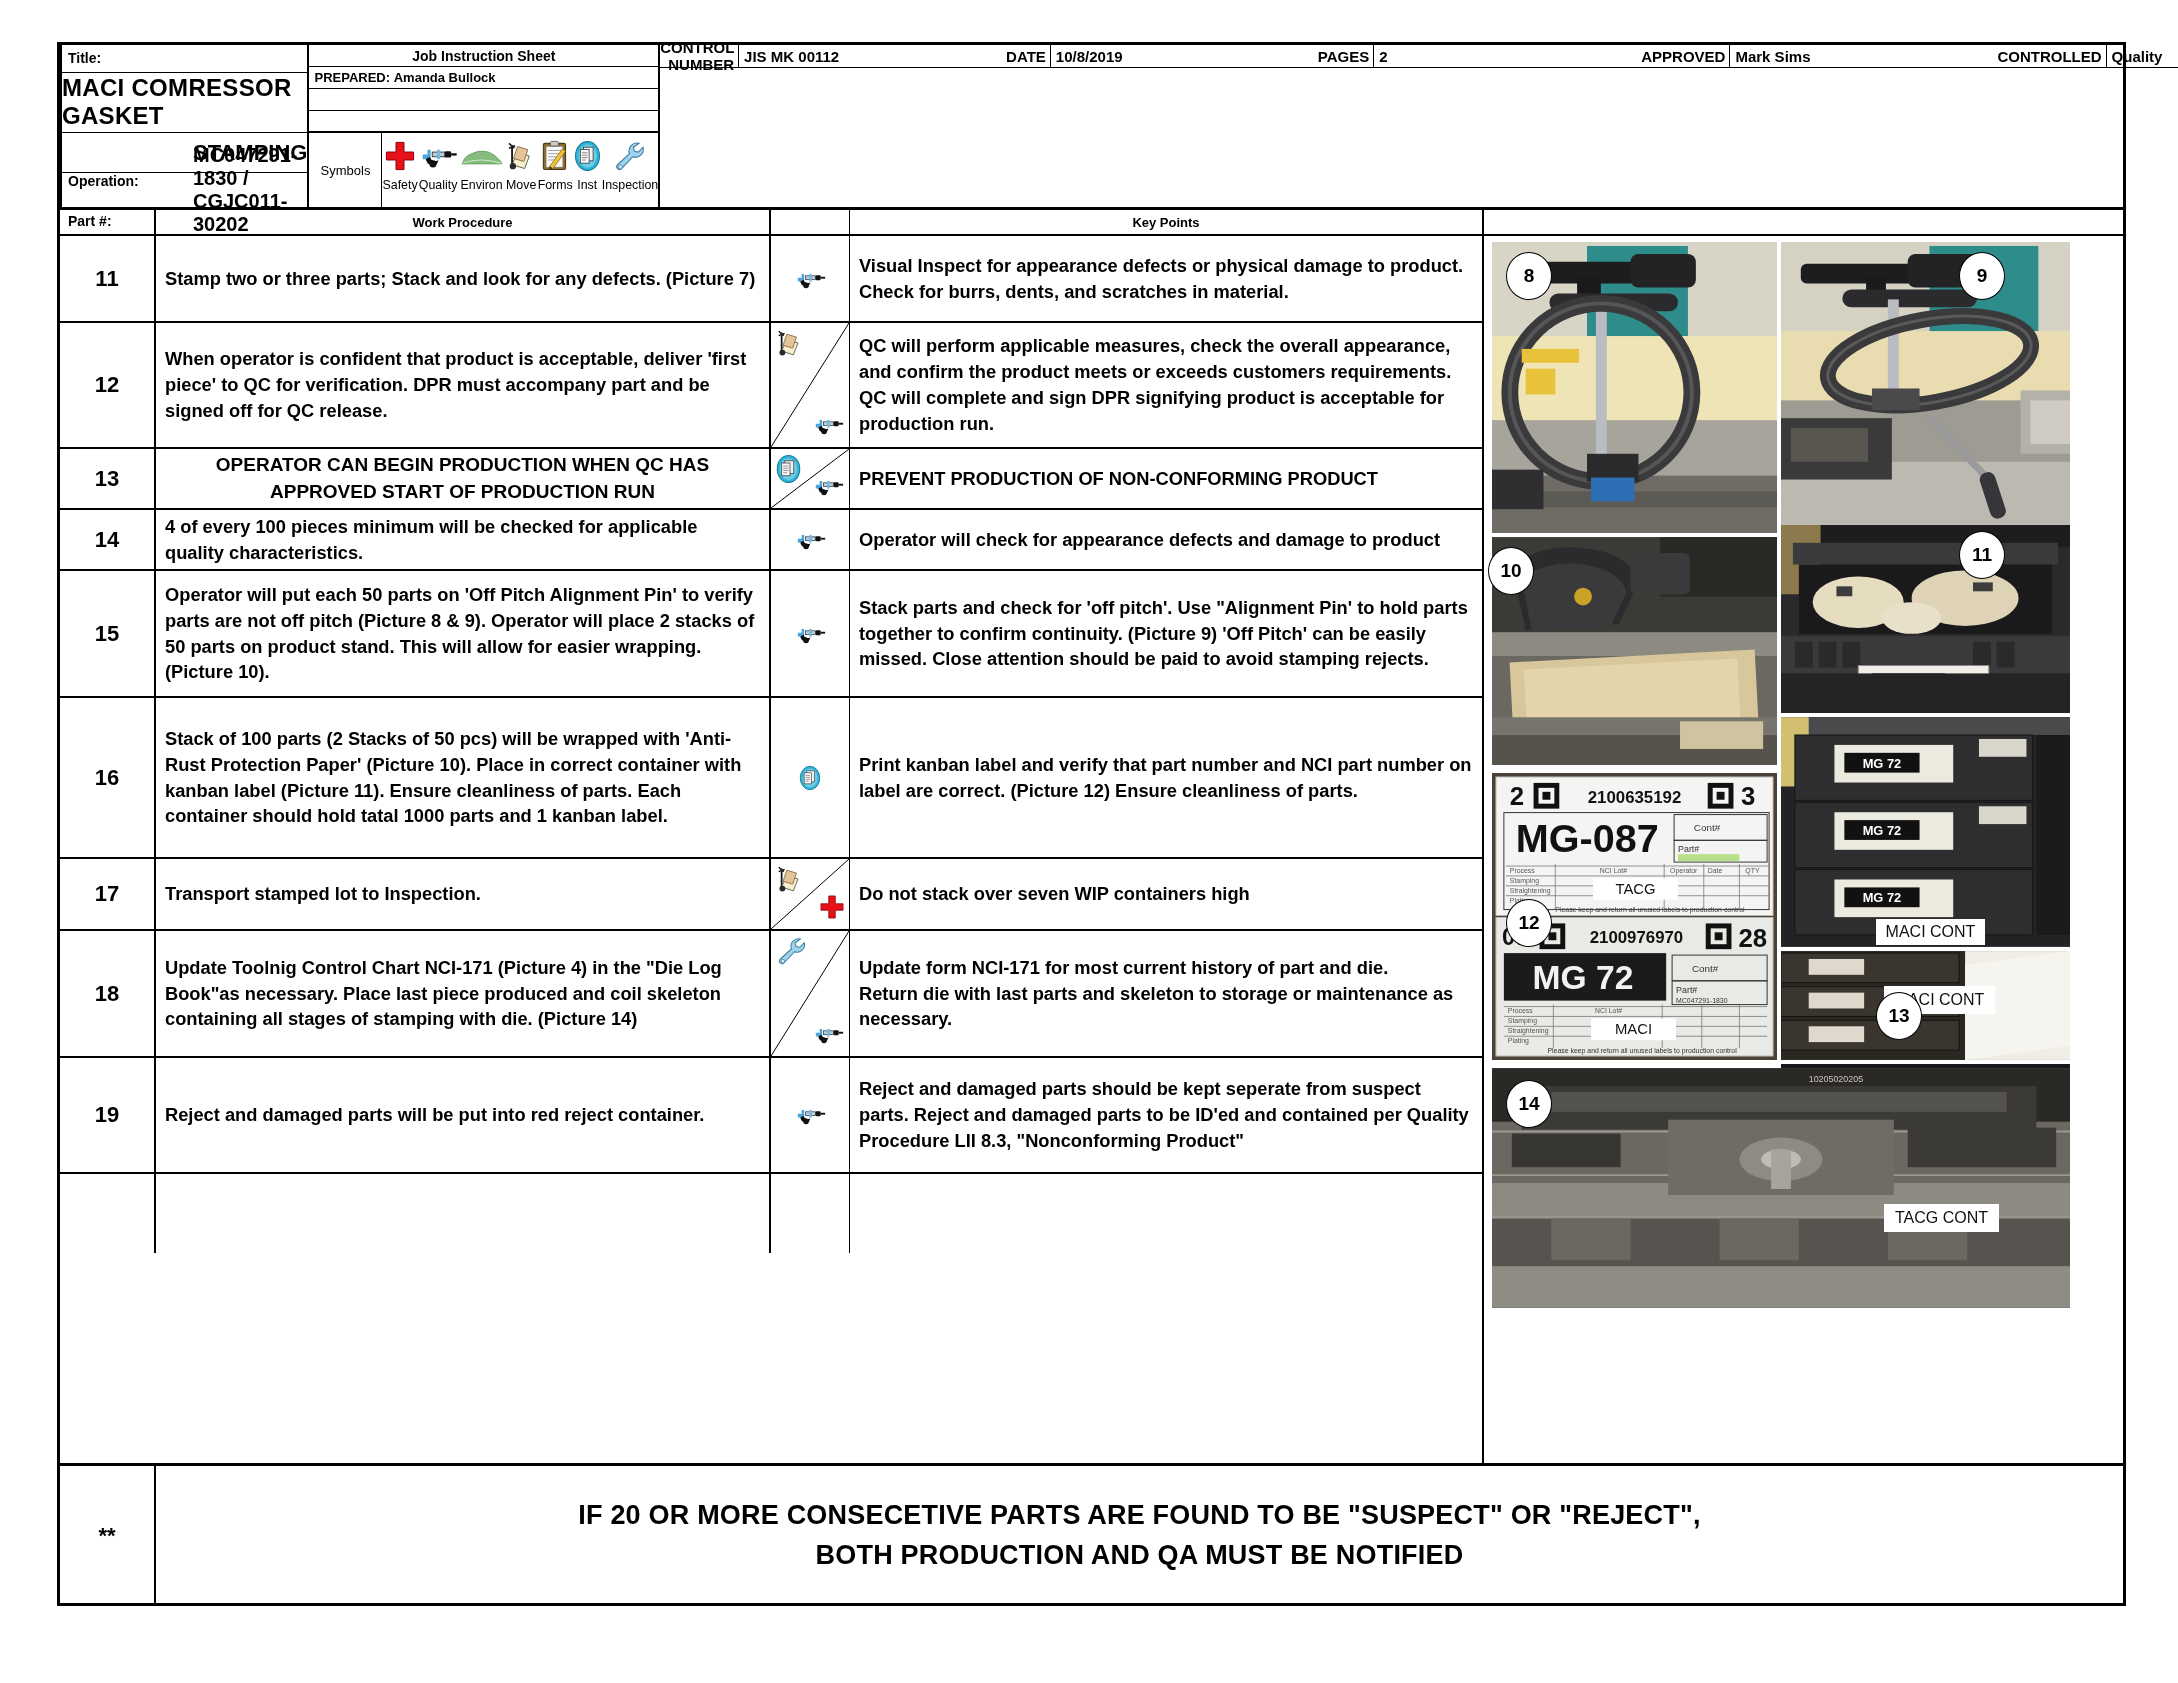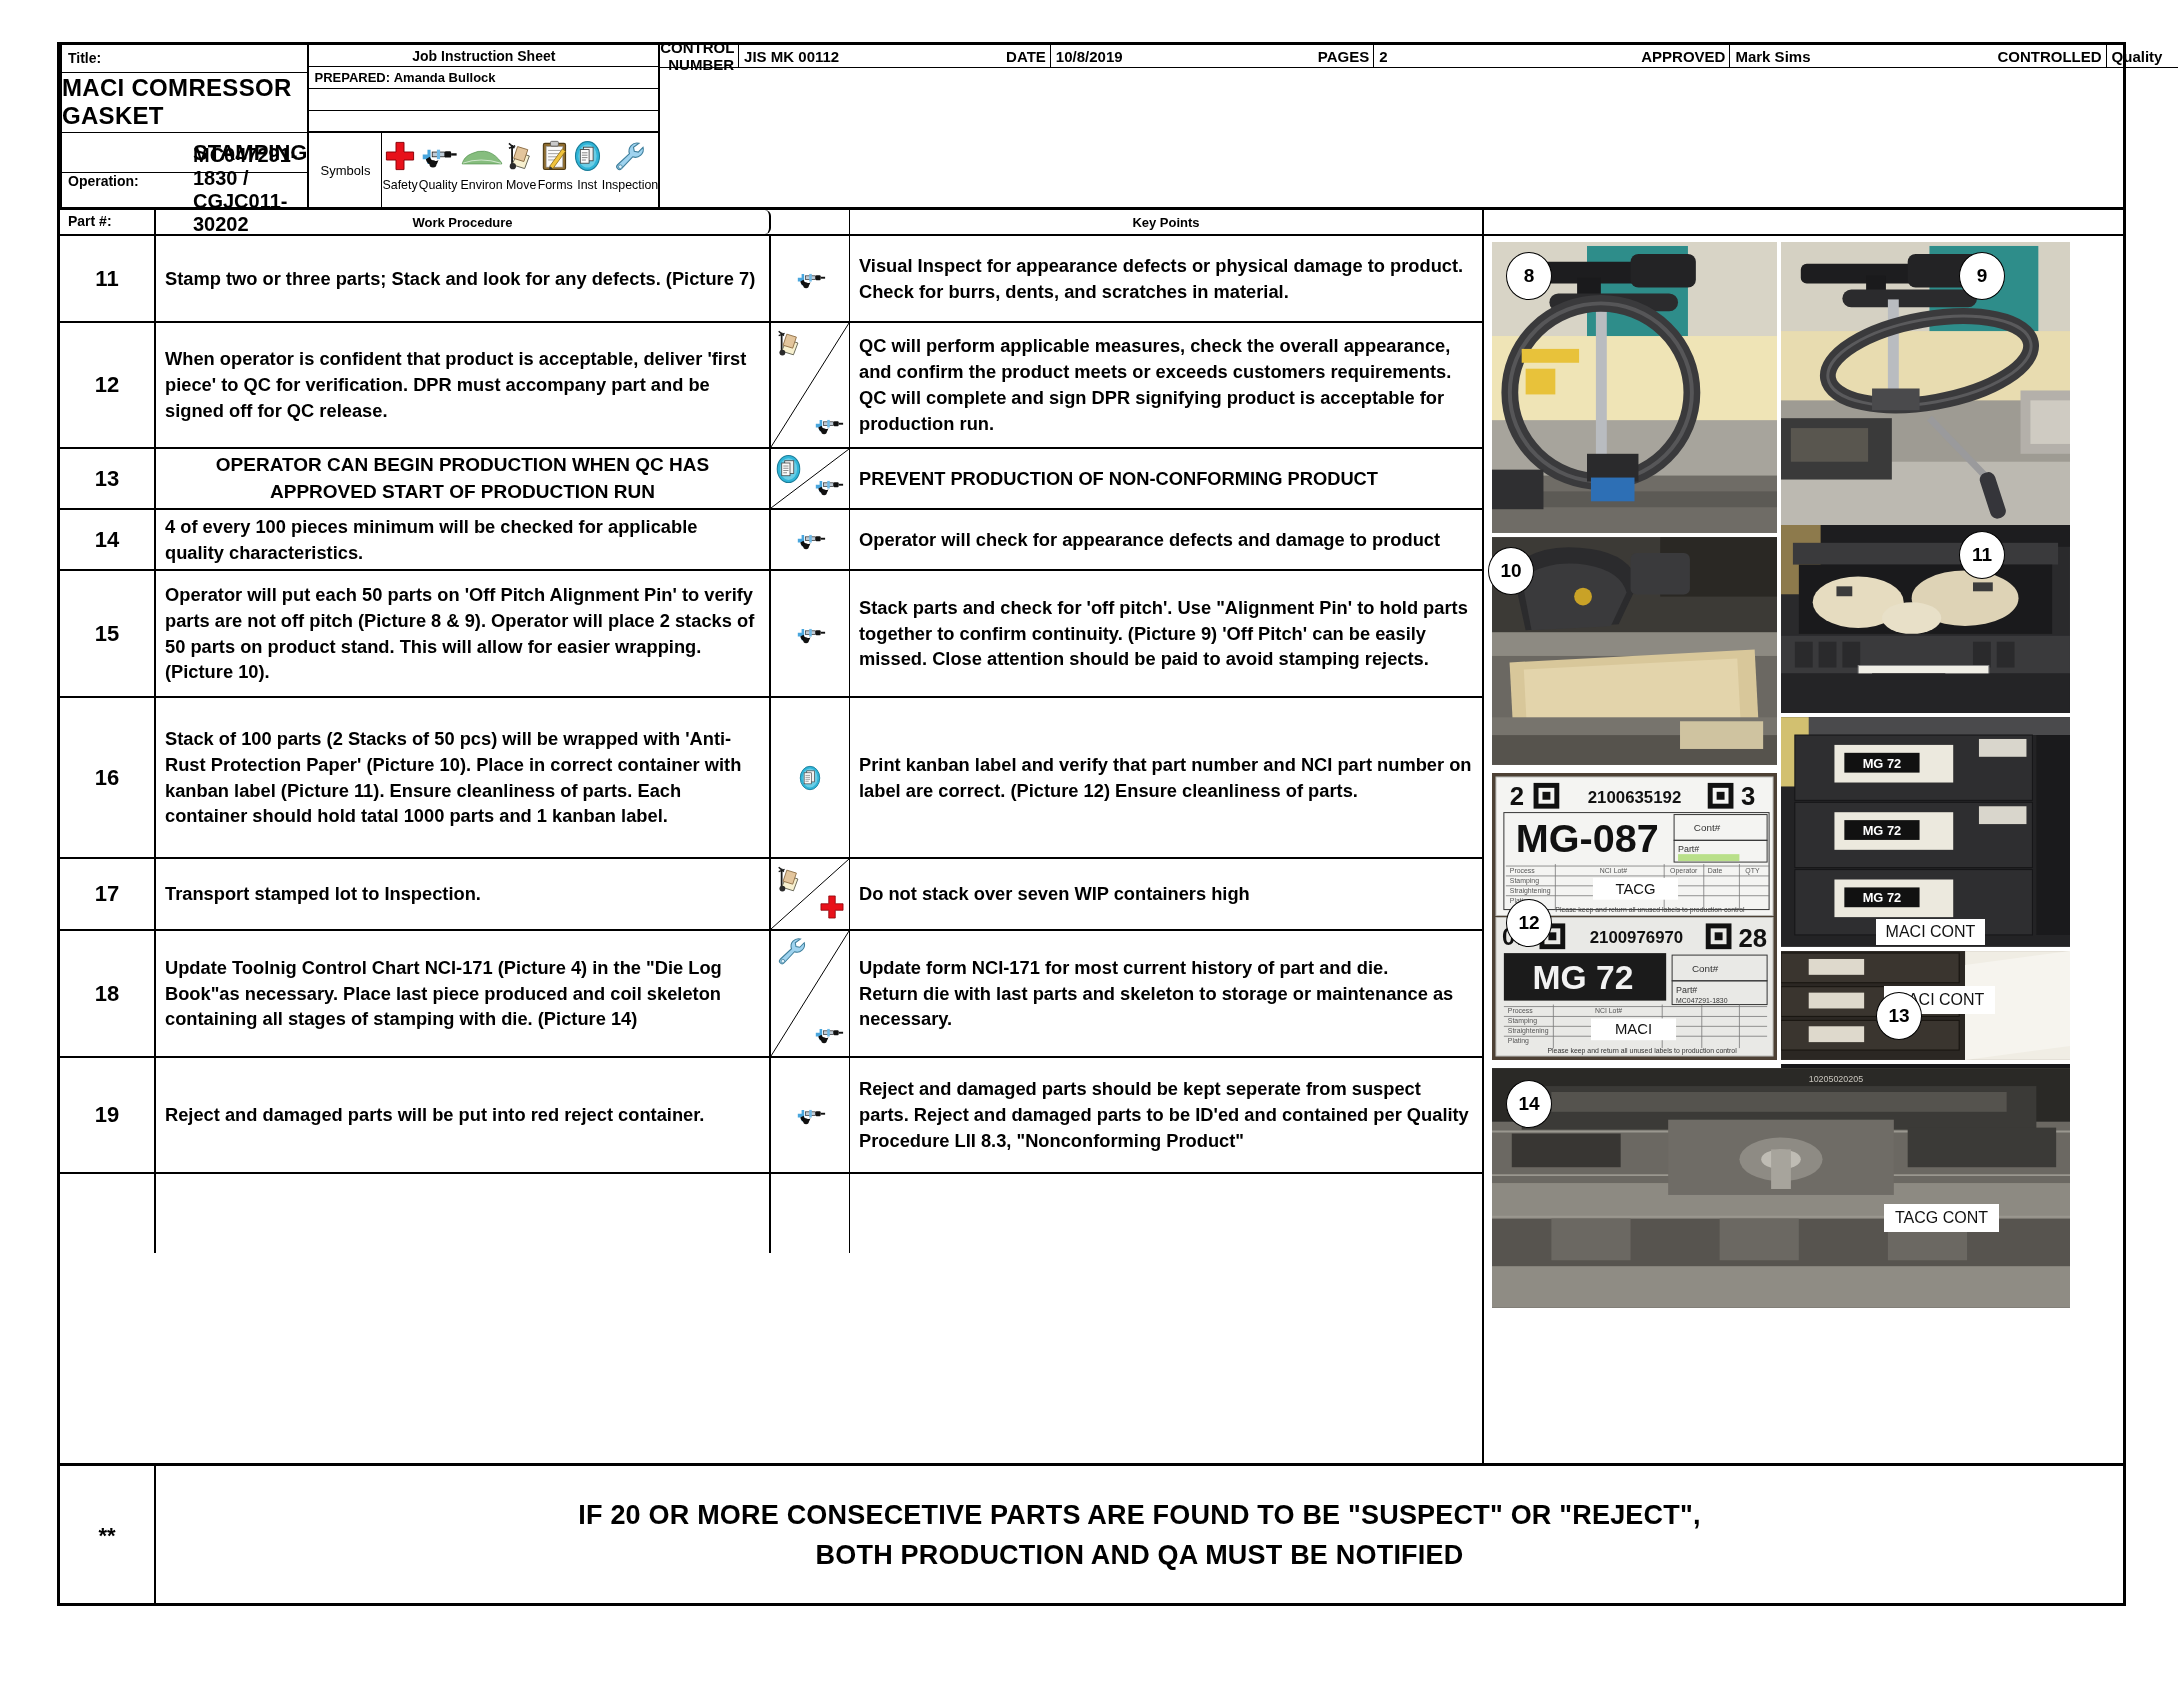--- a/index.html
+++ b/index.html
@@ -36,21 +36,21 @@
   .hdr-ctrl{flex:1;box-sizing:border-box;display:flex;flex-direction:row;}
   .hdr-ctrl .cr{display:flex;height:23px;box-sizing:border-box;}
   .hdr-ctrl .cr.b{border-bottom:1px solid #000;}
   .hdr-ctrl .cr .k{width:calc(100% - 267px);min-width:0;text-align:right;padding-right:4px;font-size:15px;font-weight:bold;display:flex;align-items:center;justify-content:flex-end;border-right:1px solid #000;box-sizing:border-box;}
   .hdr-ctrl .cr .v{width:267px;padding-left:5px;font-size:15px;font-weight:bold;display:flex;align-items:center;box-sizing:border-box;}
   .hdr-ctrl .spacer{flex:1;}
 
   
   .colhdr{display:flex;height:26px;border-bottom:2px solid #000;box-sizing:border-box;}
   .ch-num{width:96px;border-right:2px solid #000;box-sizing:border-box;}
-  .ch-wp{width:615px;border-right:2px solid #000;box-sizing:border-box;display:flex;align-items:center;justify-content:center;font-size:13px;font-weight:bold;border-radius:6px;}
+  .ch-wp{width:615px;border-right:2px solid #000;box-sizing:border-box;display:flex;align-items:center;justify-content:center;font-size:13px;font-weight:bold;}
   .ch-sym{width:79px;border-right:1px solid #000;box-sizing:border-box;}
   .ch-kp{width:634px;border-right:2px solid #000;box-sizing:border-box;display:flex;align-items:center;justify-content:center;font-size:13px;font-weight:bold;}
   .ch-pic{flex:1;box-sizing:border-box;}
 
   
   .body-wrap{display:flex;height:1230px;box-sizing:border-box;border-bottom:3px solid #000;}
   .proc-col{width:1424px;border-right:2px solid #000;box-sizing:border-box;display:flex;flex-direction:column;}
   .prow{display:flex;border-bottom:2px solid #000;box-sizing:border-box;}
   .prow:last-child{border-bottom:none;}
   .p-num{width:96px;border-right:2px solid #000;box-sizing:border-box;display:flex;align-items:center;justify-content:center;font-size:22px;font-weight:bold;}

